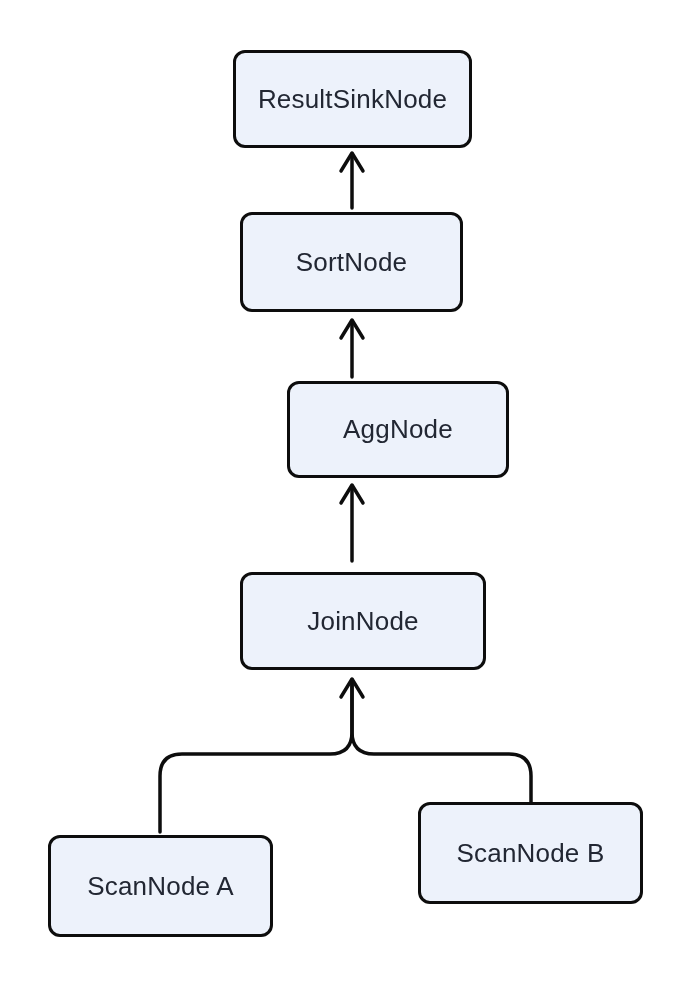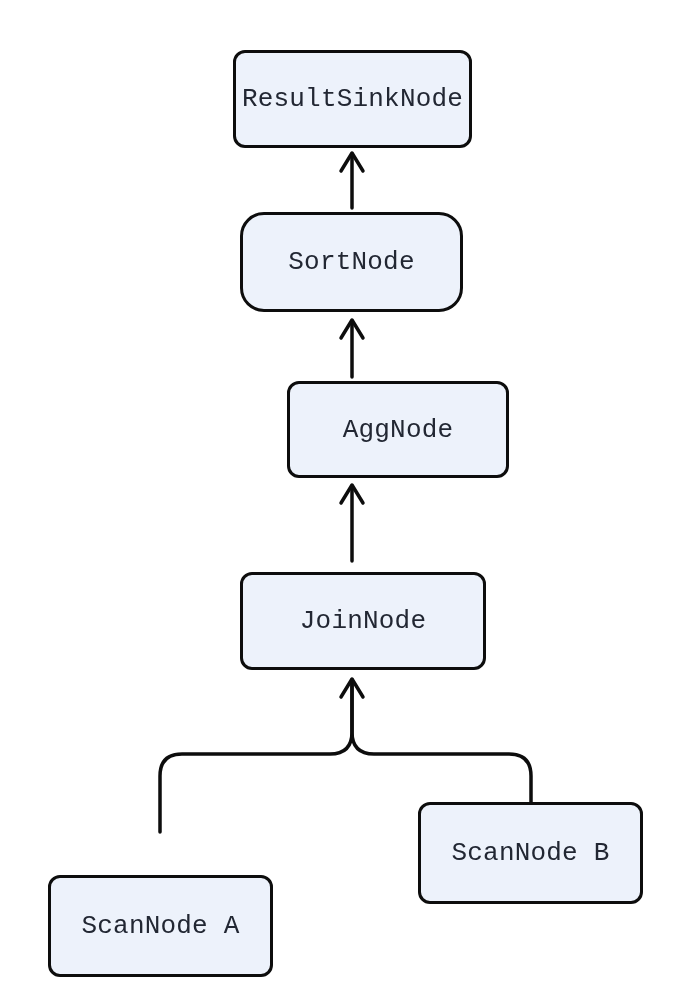--- a/index.html
+++ b/index.html
@@ -32,27 +32,26 @@
     display: flex;
     align-items: center;
     justify-content: center;
   }
   .node-label {
     font-size: 26px;
     font-weight: 400;
     color: #222733;
     letter-spacing: 0.2px;
     white-space: nowrap;
-    font-family: Liberation Mono, monospace;
   }
   .node-result-sink { left: 233px; top: 50px;  width: 239px; height: 98px;  }
-  .node-sort        { left: 240px; top: 212px; width: 223px; height: 100px; border-radius: 24px; }
+  .node-sort        { left: 240px; top: 212px; width: 223px; height: 100px; }
   .node-agg         { left: 240px; top: 381px; width: 222px; height: 97px; margin-left: 47px;  }
   .node-join        { left: 240px; top: 572px; width: 246px; height: 98px;  }
-  .node-scan-a      { left: 48px;  top: 835px; width: 225px; height: 102px; margin-top: 40px; }
+  .node-scan-a      { left: 48px;  top: 835px; width: 225px; height: 102px; }
   .node-scan-b      { left: 418px; top: 802px; width: 225px; height: 102px; }
 </style>
 </head>
 <body>
 
 <div class="canvas">
 
   <svg class="edges-layer" width="692" height="988" viewBox="0 0 692 988" fill="none" stroke="#0d0d0d" stroke-width="3.5" stroke-linecap="round" stroke-linejoin="round">
 
     <g>

